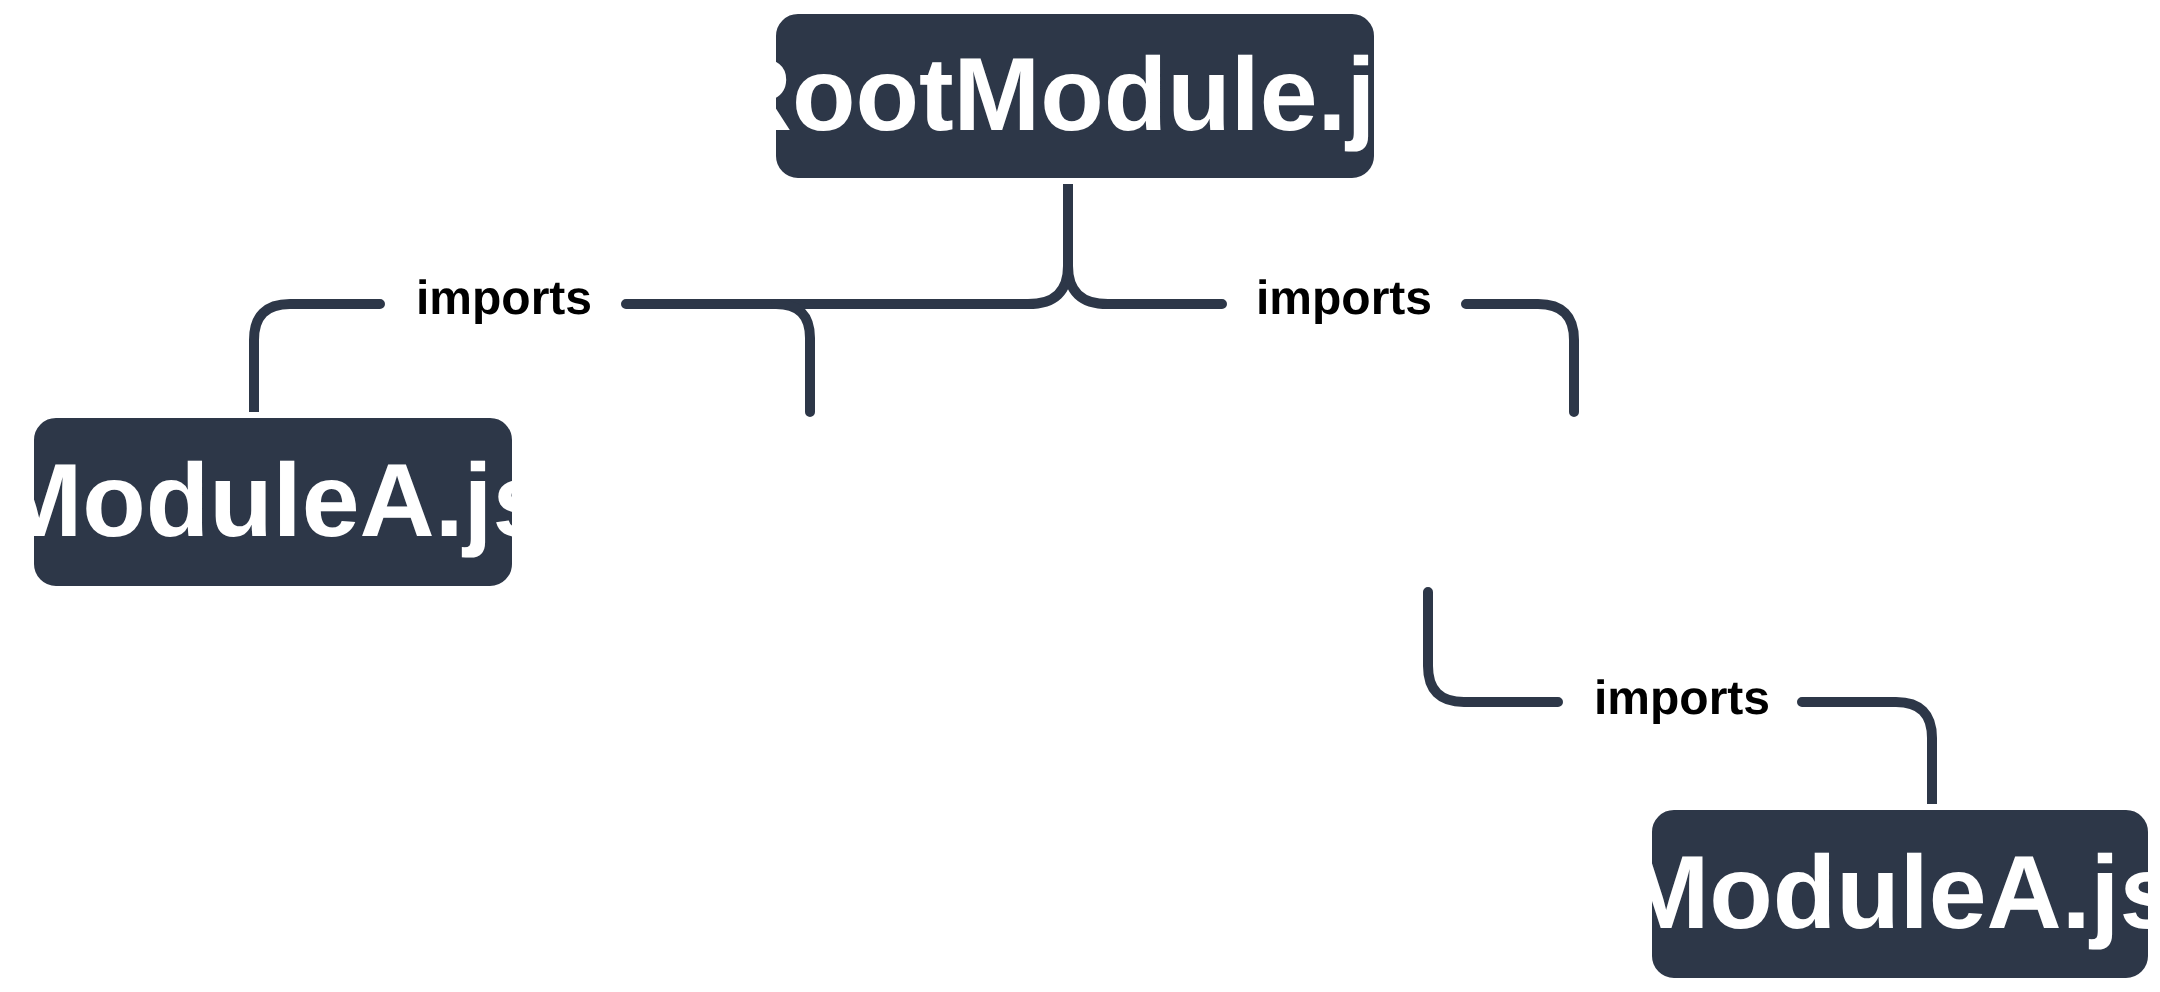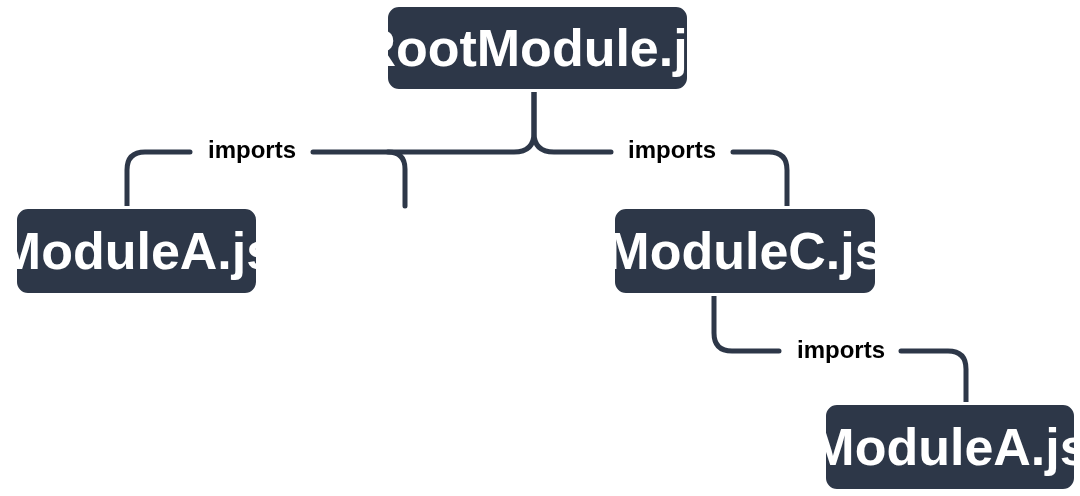--- a/index.html
+++ b/index.html
@@ -84,23 +84,20 @@
 
   <div class="node node-root">
     <span>RootModule.js</span>
   </div>
 
   <div class="node node-a">
     <span>ModuleA.js</span>
   </div>
 
 
-  <div class="node node-c">
-    <span>ModuleC.js</span>
-  </div>
 
   <div class="node node-d">
     <span>ModuleA.js</span>
   </div>
 
   <div class="edge-label edge-label-left">imports</div>
 
   <div class="edge-label edge-label-right">imports</div>
 
   <div class="edge-label edge-label-bottom">imports</div>

